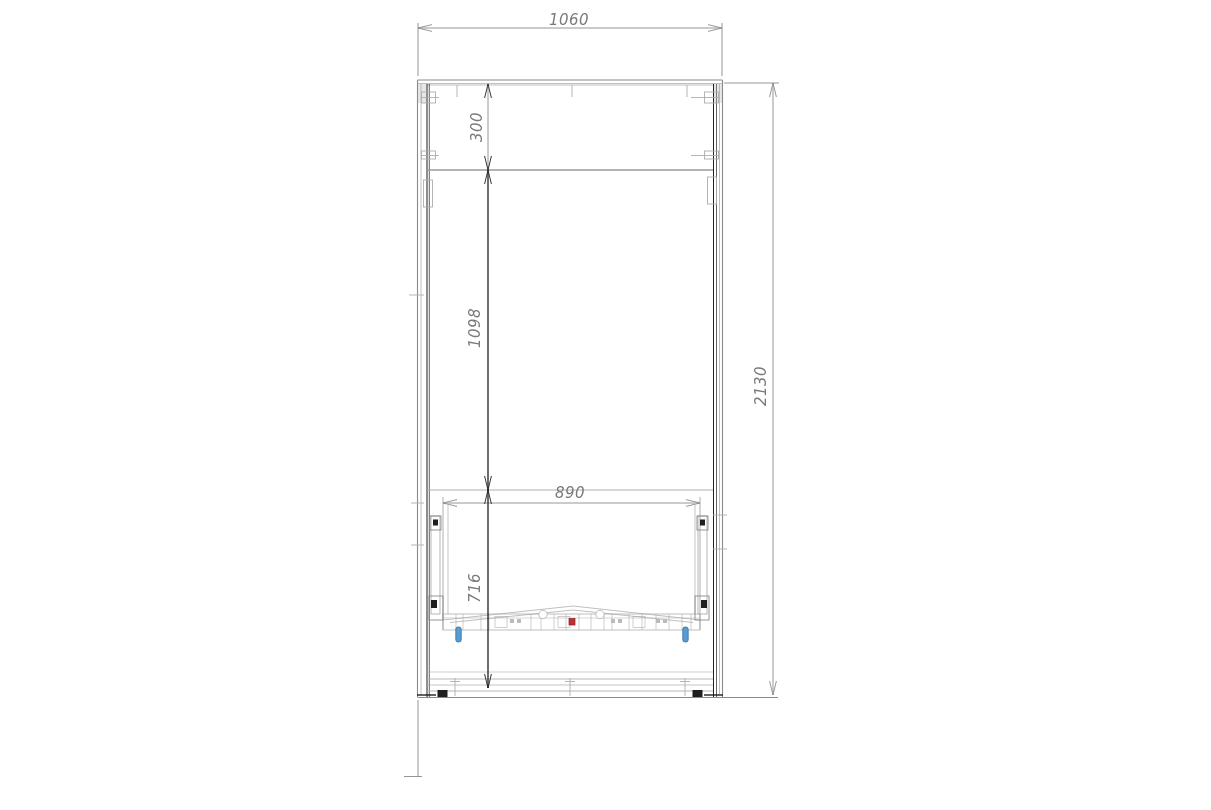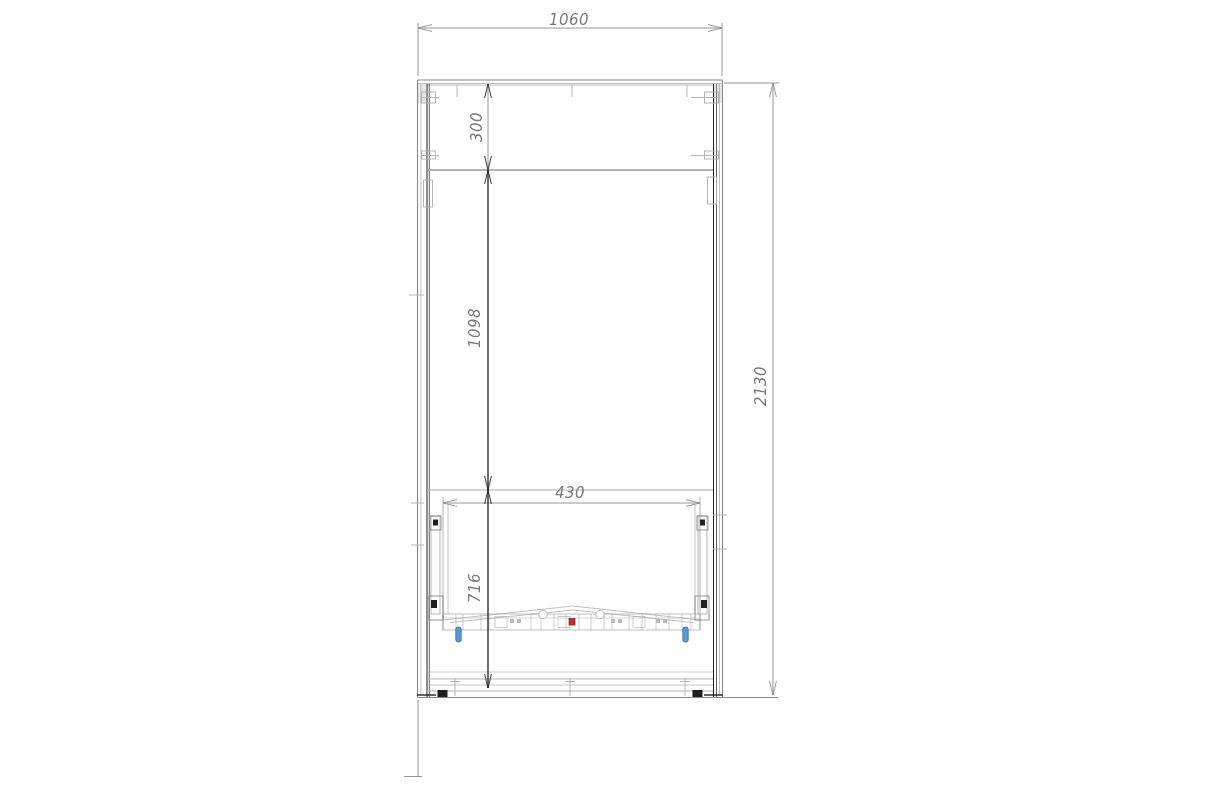--- a/index.html
+++ b/index.html
@@ -217,17 +217,17 @@
   </svg>
 
   <div class="dim-label" style="left:569px;top:20px">1060</div>
 
   <div class="dim-label vert" style="left:761px;top:386px">2130</div>
 
   <div class="dim-label vert" style="left:477px;top:127px">300</div>
 
   <div class="dim-label vert" style="left:475px;top:328px">1098</div>
 
-  <div class="dim-label" style="left:570px;top:493px">430</div>
+  <div class="dim-label" style="left:570px;top:493px">890</div>
 
   <div class="dim-label vert" style="left:475px;top:588px">716</div>
 
 </div>
 
 </body></html>

